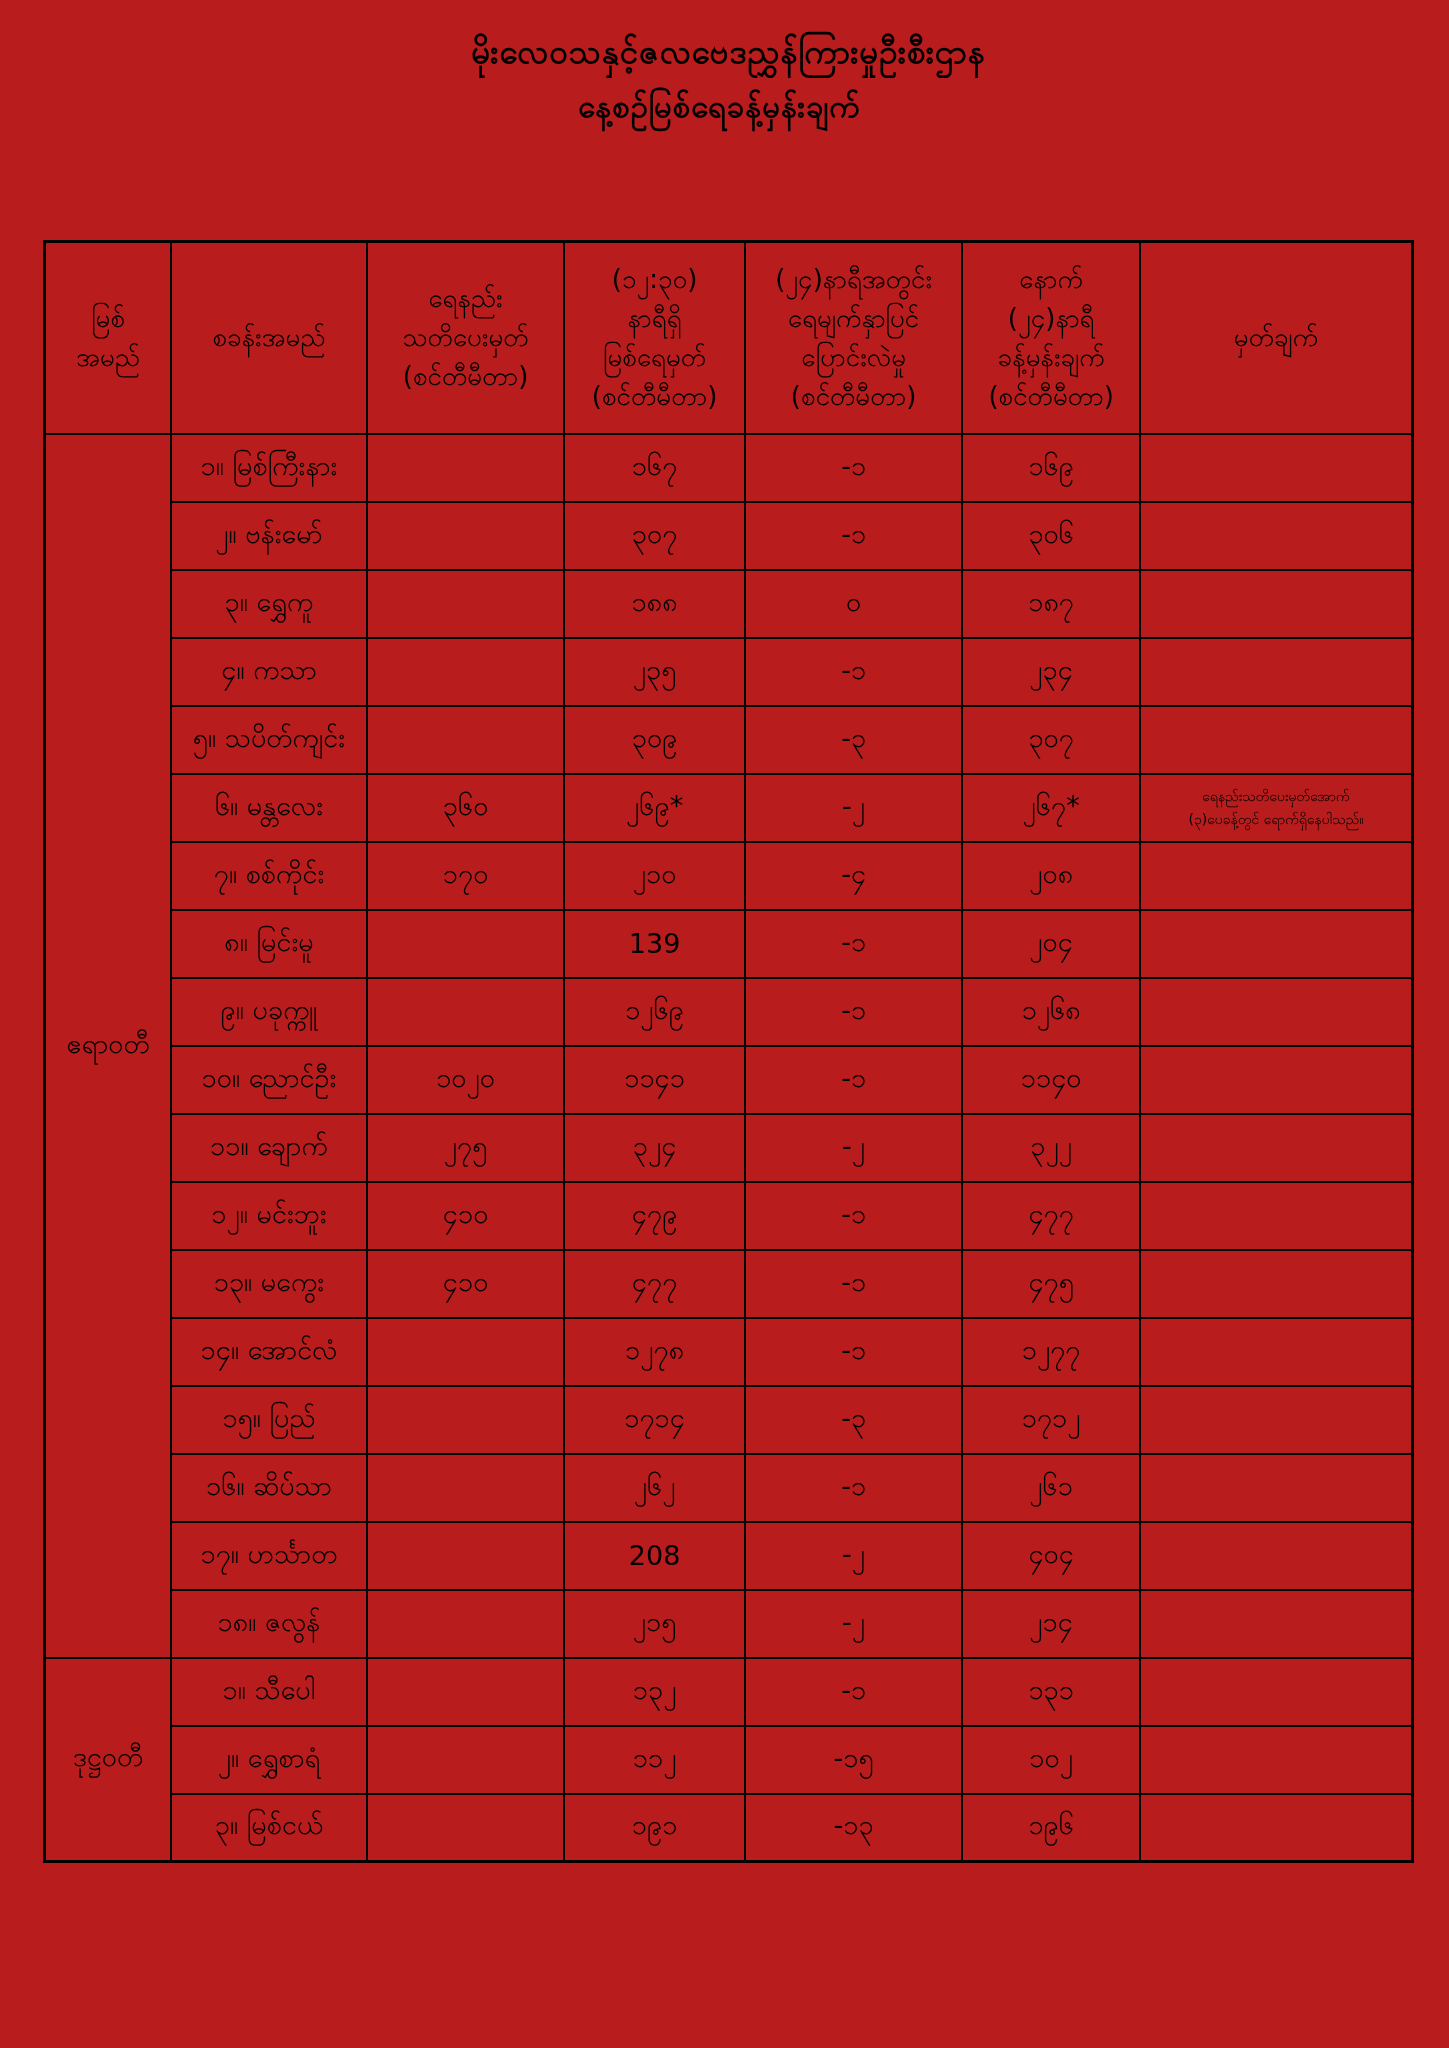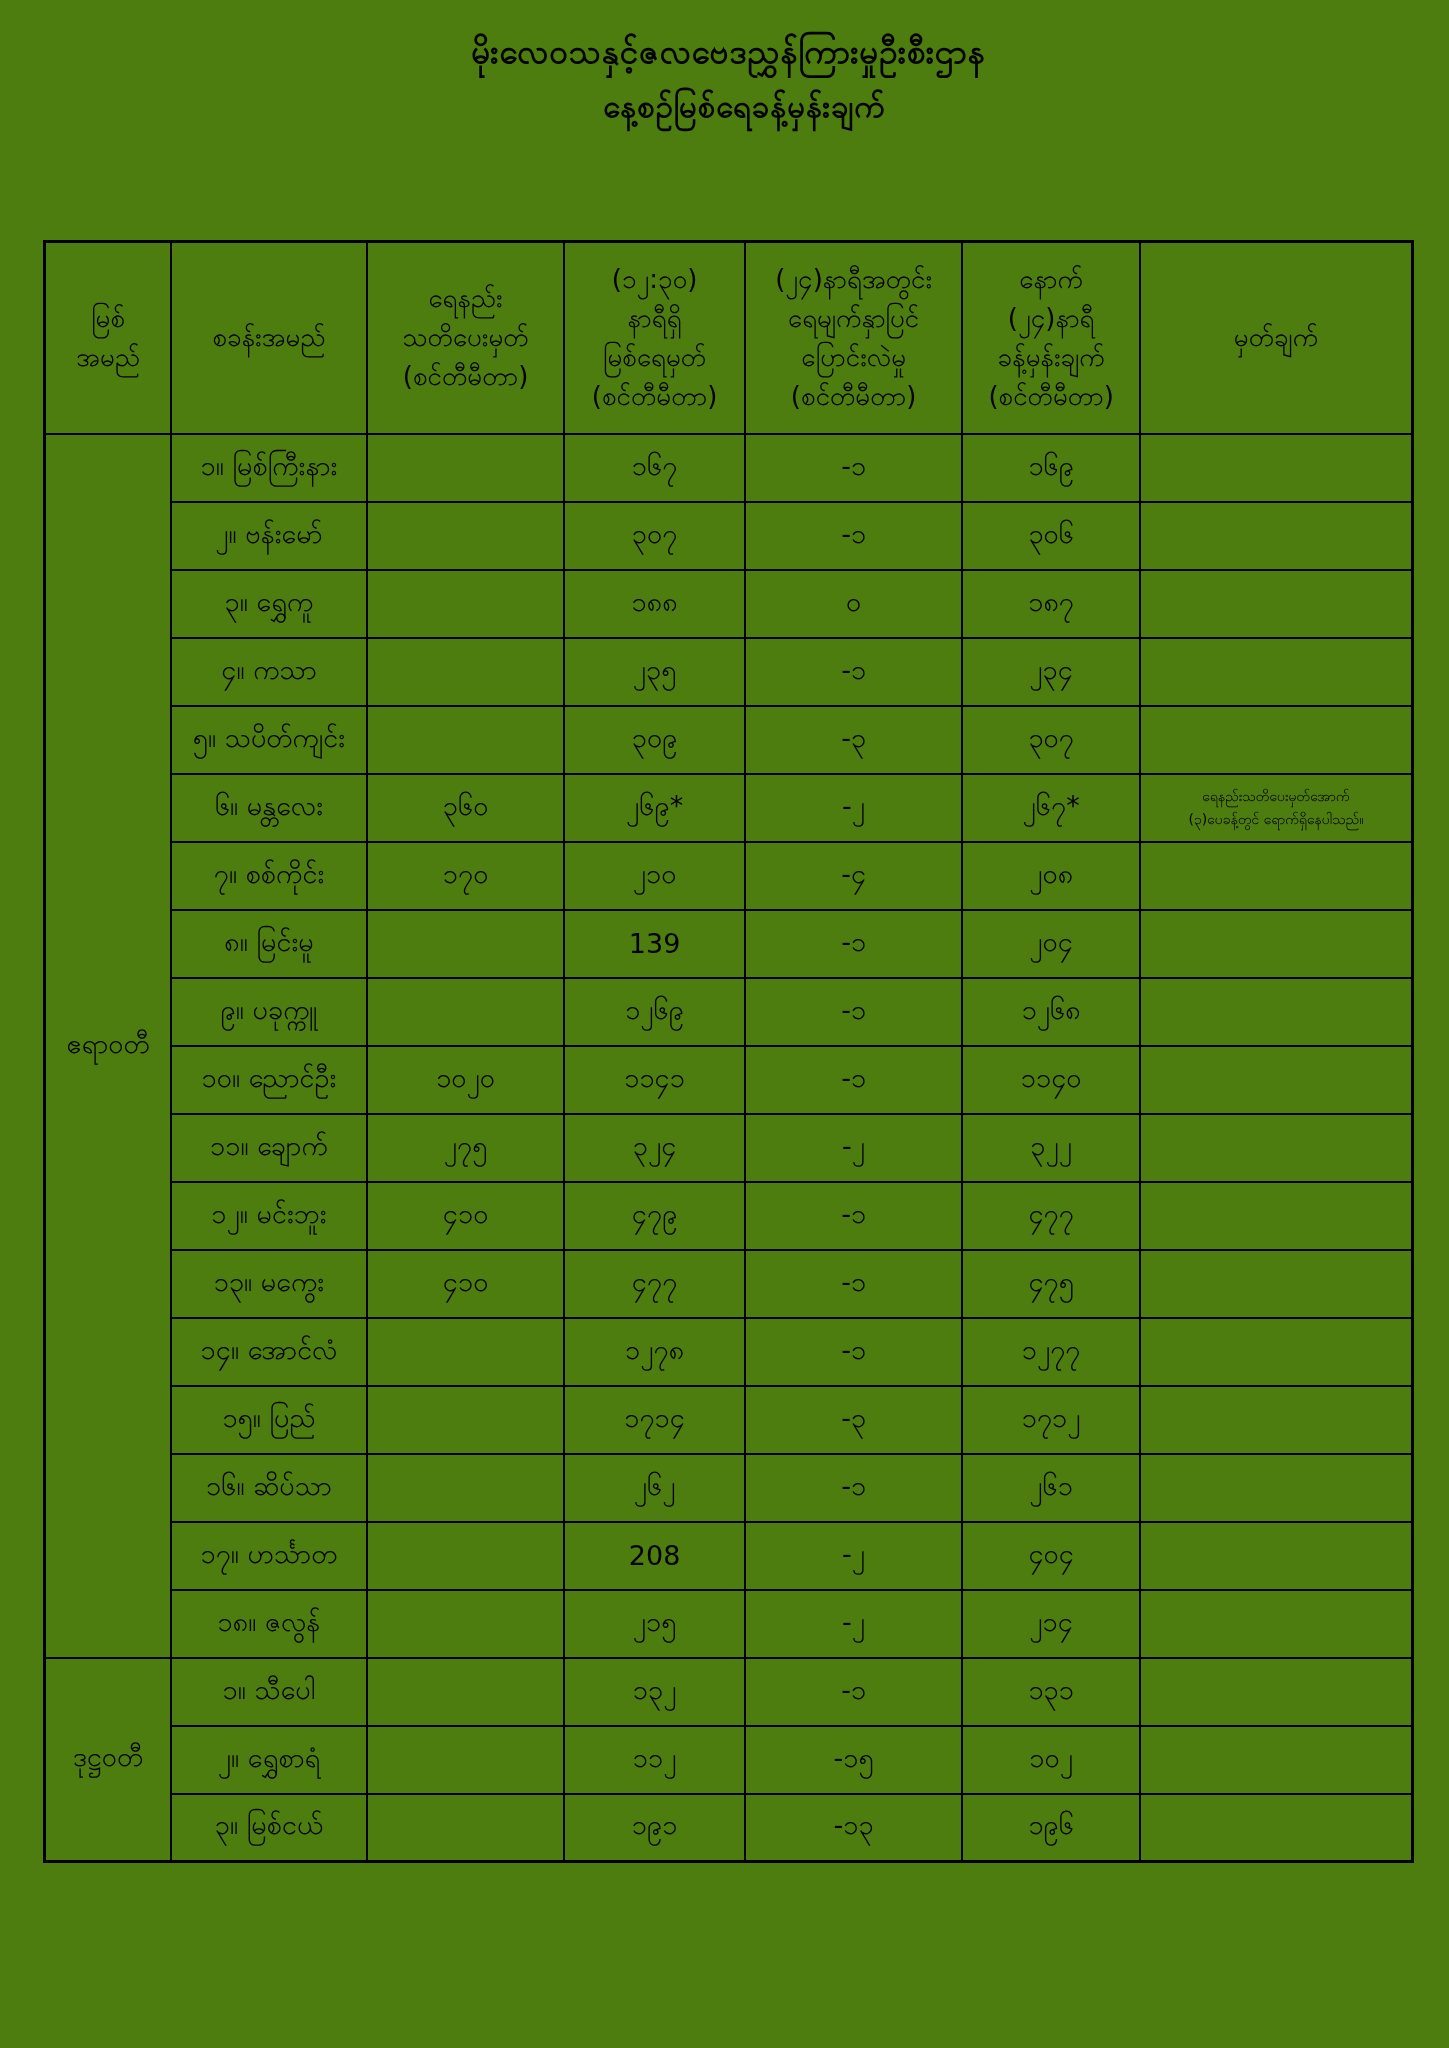--- a/index.html
+++ b/index.html
@@ -1,26 +1,26 @@
 <!DOCTYPE html>
 <html><head>
 <meta charset="utf-8">
 <style>
   html,body { margin:0; padding:0; background:#888; }
   .page {
     position:relative; width:1449px; height:2048px; margin:0 auto;
-    background:#4d7c0f; color:#000;
+    background:#b91c1c; color:#000;
     font-family:"DejaVu Sans", sans-serif;
   }
   .title1 {
     position:absolute; top:30px; left:43px; width:1371px;
     text-align:center; font-size:33px; font-weight:bold; letter-spacing:1px;
   }
   .title2 {
-    position:absolute; top:86px; left:59px; width:1371px;
+    position:absolute; top:86px; left:34px; width:1371px;
     text-align:center; font-size:31px; font-weight:bold; letter-spacing:1px;
   }
   .date {
     position:absolute; top:174px; left:43px; width:1348px;
     text-align:right; font-size:26px;
   }
   table.wl {
     position:absolute; left:43px; top:240px; width:1371px;
     border-collapse:collapse; table-layout:fixed;
     border:3px solid #000;

